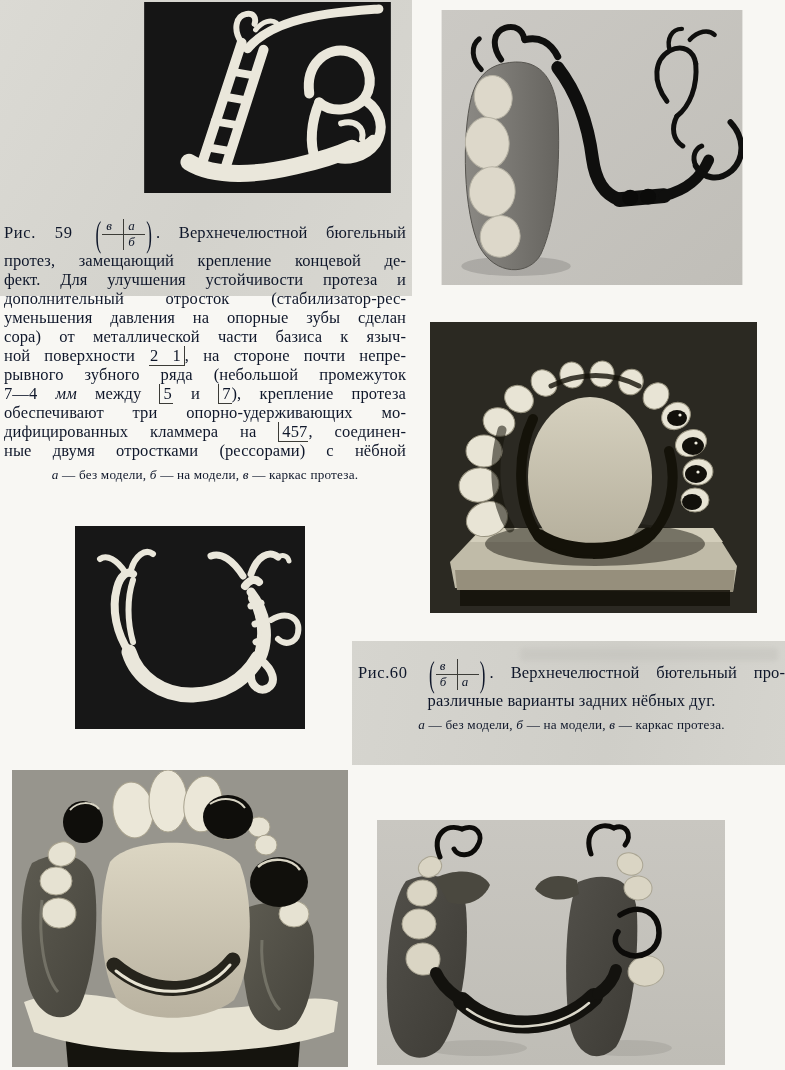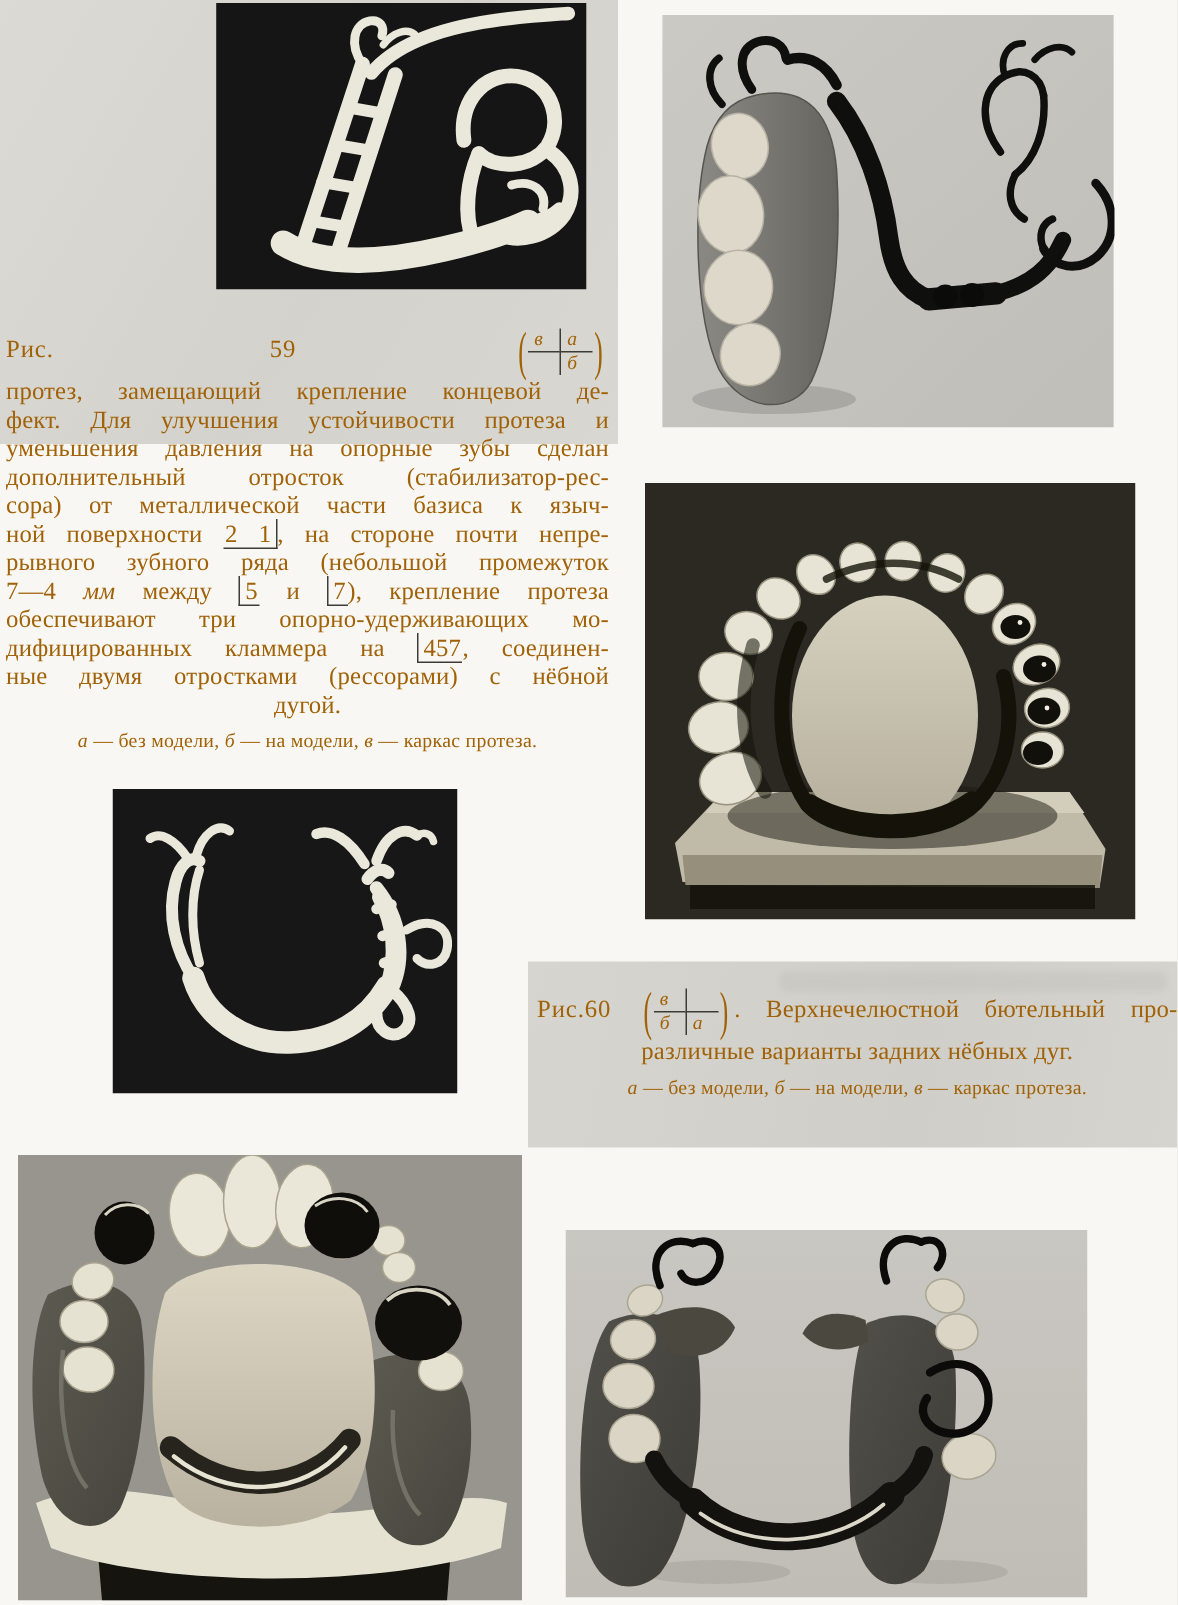--- a/index.html
+++ b/index.html
@@ -1,17 +1,17 @@
 <!DOCTYPE html>
 <html><head>
 <meta charset="utf-8">
 <style>
   html,body{margin:0;padding:0;background:#e9e8e4;}
   .page{position:relative;width:785px;height:1070px;background:#f8f7f3;overflow:hidden;
-        font-family:"Liberation Serif","DejaVu Serif",serif;color:#a16207;}
+        font-family:"Liberation Serif","DejaVu Serif",serif;color:#0f172a;}
   .wash{position:absolute;background:#d7d6d0;}
   .wash.w59{left:0;top:205;width:412px;height:296px;
     background:linear-gradient(120deg,#dbdad4 0%,#d3d2cc 55%,#d8d7d1 100%);}
   .wash.w60{left:352px;top:641px;width:433px;height:124px;
     background:linear-gradient(100deg,#d6d5cf 0%,#cfcec8 60%,#d5d4ce 100%);}
   .smudge{position:absolute;left:520px;top:648px;width:258px;height:13px;
     background:#c4c3bd;opacity:.55;filter:blur(2px);border-radius:4px;}
   .photo{position:absolute;line-height:0;}
   .photo svg{display:block;}
   
@@ -110,33 +110,32 @@
   <div class="cap" style="left:4px;top:214px;width:402px;">
       <div class="ln first"><span class="lbl">Рис. 59 </span><span class="frac">
           <span class="par">(</span>
           <span class="fgrid">
             <span class="fc tl">в</span>
             <span class="fc tr">а</span>
             <span class="fc bl"></span>
             <span class="fc br">б</span>
           </span>
           <span class="par">)</span>
-        </span></div>
+        </span><span>. Верхнечелюстной бюгельный</span></div>
       <div class="ln"><span>протез, замещающий крепление концевой де-</span></div>
       <div class="ln"><span>фект. Для улучшения устойчивости протеза и</span></div>
+      <div class="ln"><span>дополнительный отросток (стабилизатор-рес-</span></div>
       <div class="ln"><span>уменьшения давления на опорные зубы сделан</span></div>
-      <div class="ln"><span>дополнительный отросток (стабилизатор-рес-</span></div>
       <div class="ln"><span>сора) от металлической части базиса к языч-</span></div>
       <div class="ln"><span>ной поверхности </span><span class="dent br">2 1</span><span>, на стороне почти непре-</span></div>
       <div class="ln"><span>рывного зубного ряда (небольшой промежуток</span></div>
       <div class="ln"><span>7—4 </span><span class="it">мм</span><span> между </span><span class="dent bl">5</span><span> и </span><span class="dent bl">7</span><span>), крепление протеза</span></div>
       <div class="ln"><span>обеспечивают три опорно-удерживающих мо-</span></div>
       <div class="ln"><span>дифицированных кламмера на </span><span class="dent bl">457</span><span>, соединен-</span></div>
       <div class="ln"><span>ные двумя отростками (рессорами) с нёбной</span></div>
-      <div class="ln center"><span>дугой.</span></div>
       <div class="ln legend"><span class="it">а</span><span> — без модели, </span><span class="it">б</span><span> — на модели, </span><span class="it">в</span><span> — каркас протеза.</span></div>
     </div>
 
   <div class="photo" style="left:430px;top:322px;">
     <svg width="327" height="291" viewBox="0 0 327 291">
       <defs>
         <linearGradient id="g59pal" x1="0" y1="0" x2="0" y2="1">
           <stop offset="0" stop-color="#d6d1bf"></stop>
             <stop offset="1" stop-color="#b3ad9a"></stop>
         </linearGradient>

